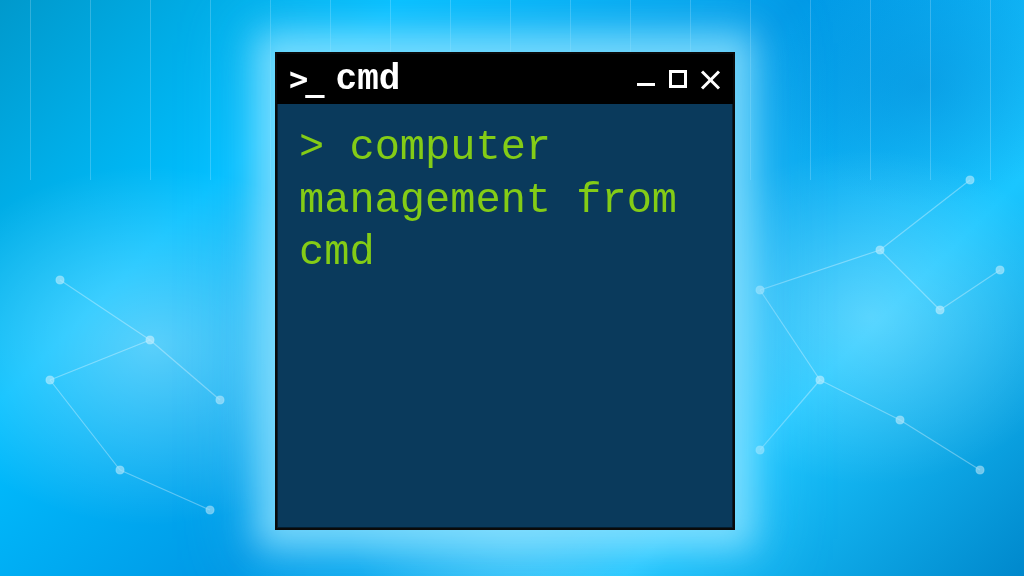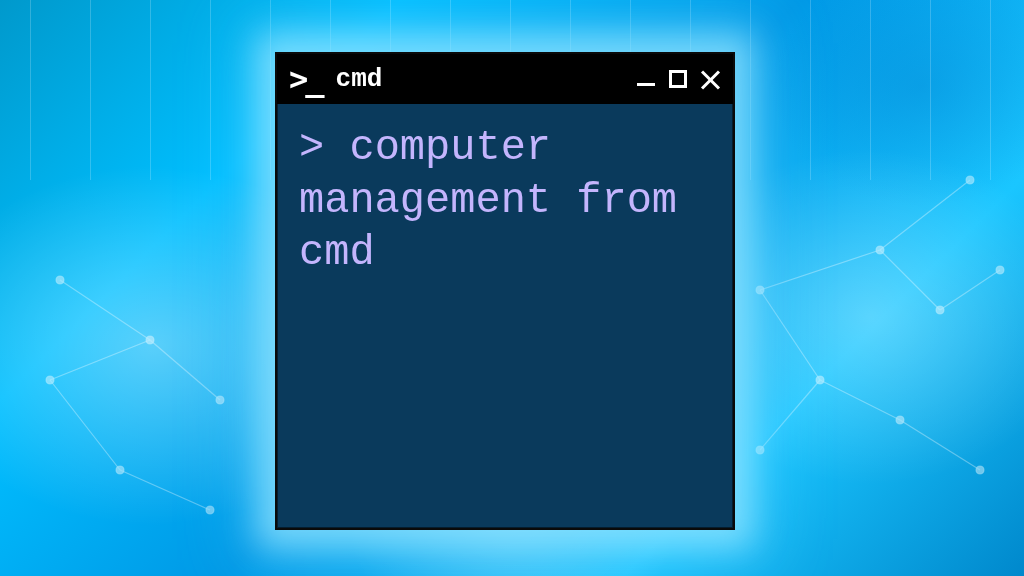--- a/index.html
+++ b/index.html
@@ -78,21 +78,21 @@
     
     .prompt-icon {
       font-size: 32px;
       font-weight: bold;
       letter-spacing: -3px;
       margin-right: 14px;
       font-family: 'Consolas', monospace;
     }
     
     .window-title {
-      font-size: 26px;
+      font-size: 36px;
       font-weight: bold;
       flex: 1;
       font-family: 'Consolas', 'Courier New', monospace;
     }
     
     .window-controls {
       display: flex;
       gap: 10px;
       align-items: center;
     }
@@ -131,21 +131,21 @@
       top: -1px;
       width: 3px;
       height: 24px;
       background: #ffffff;
     }
     .close-icon::before { transform: rotate(45deg); }
     .close-icon::after { transform: rotate(-45deg); }
     
     .terminal-body {
       padding: 18px 22px;
-      color: #c4b5fd;
+      color: #84cc16;
       font-size: 42px;
       line-height: 1.25;
       font-family: 'Consolas', 'Courier New', monospace;
       font-weight: normal;
       letter-spacing: 0px;
     }
     
     .terminal-prompt {
       display: inline;
     }

